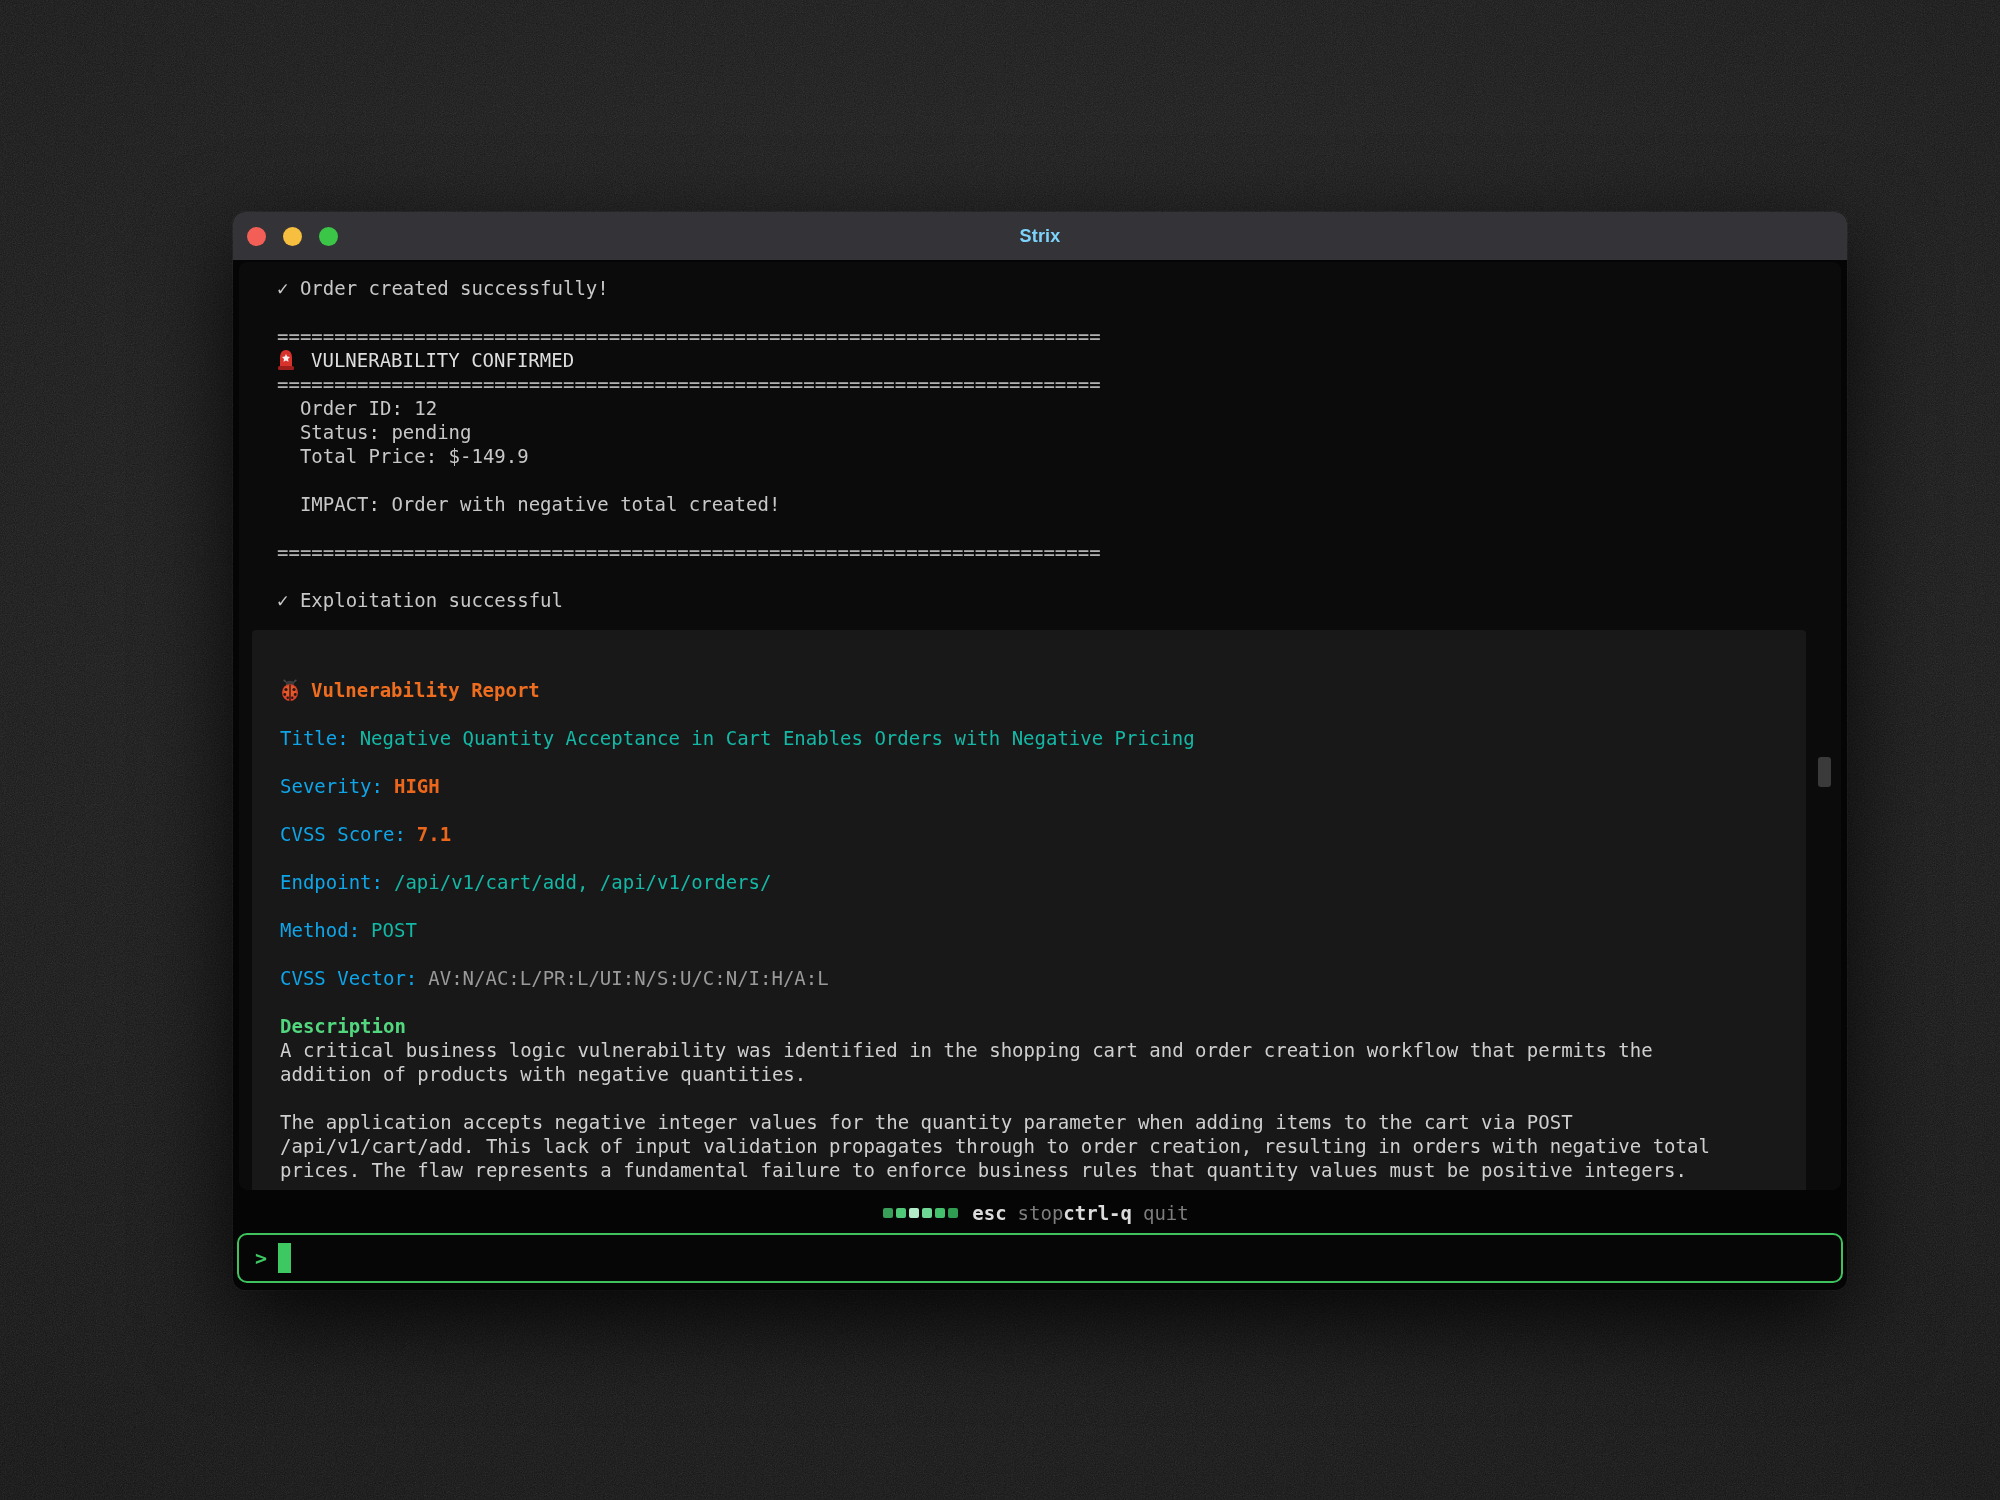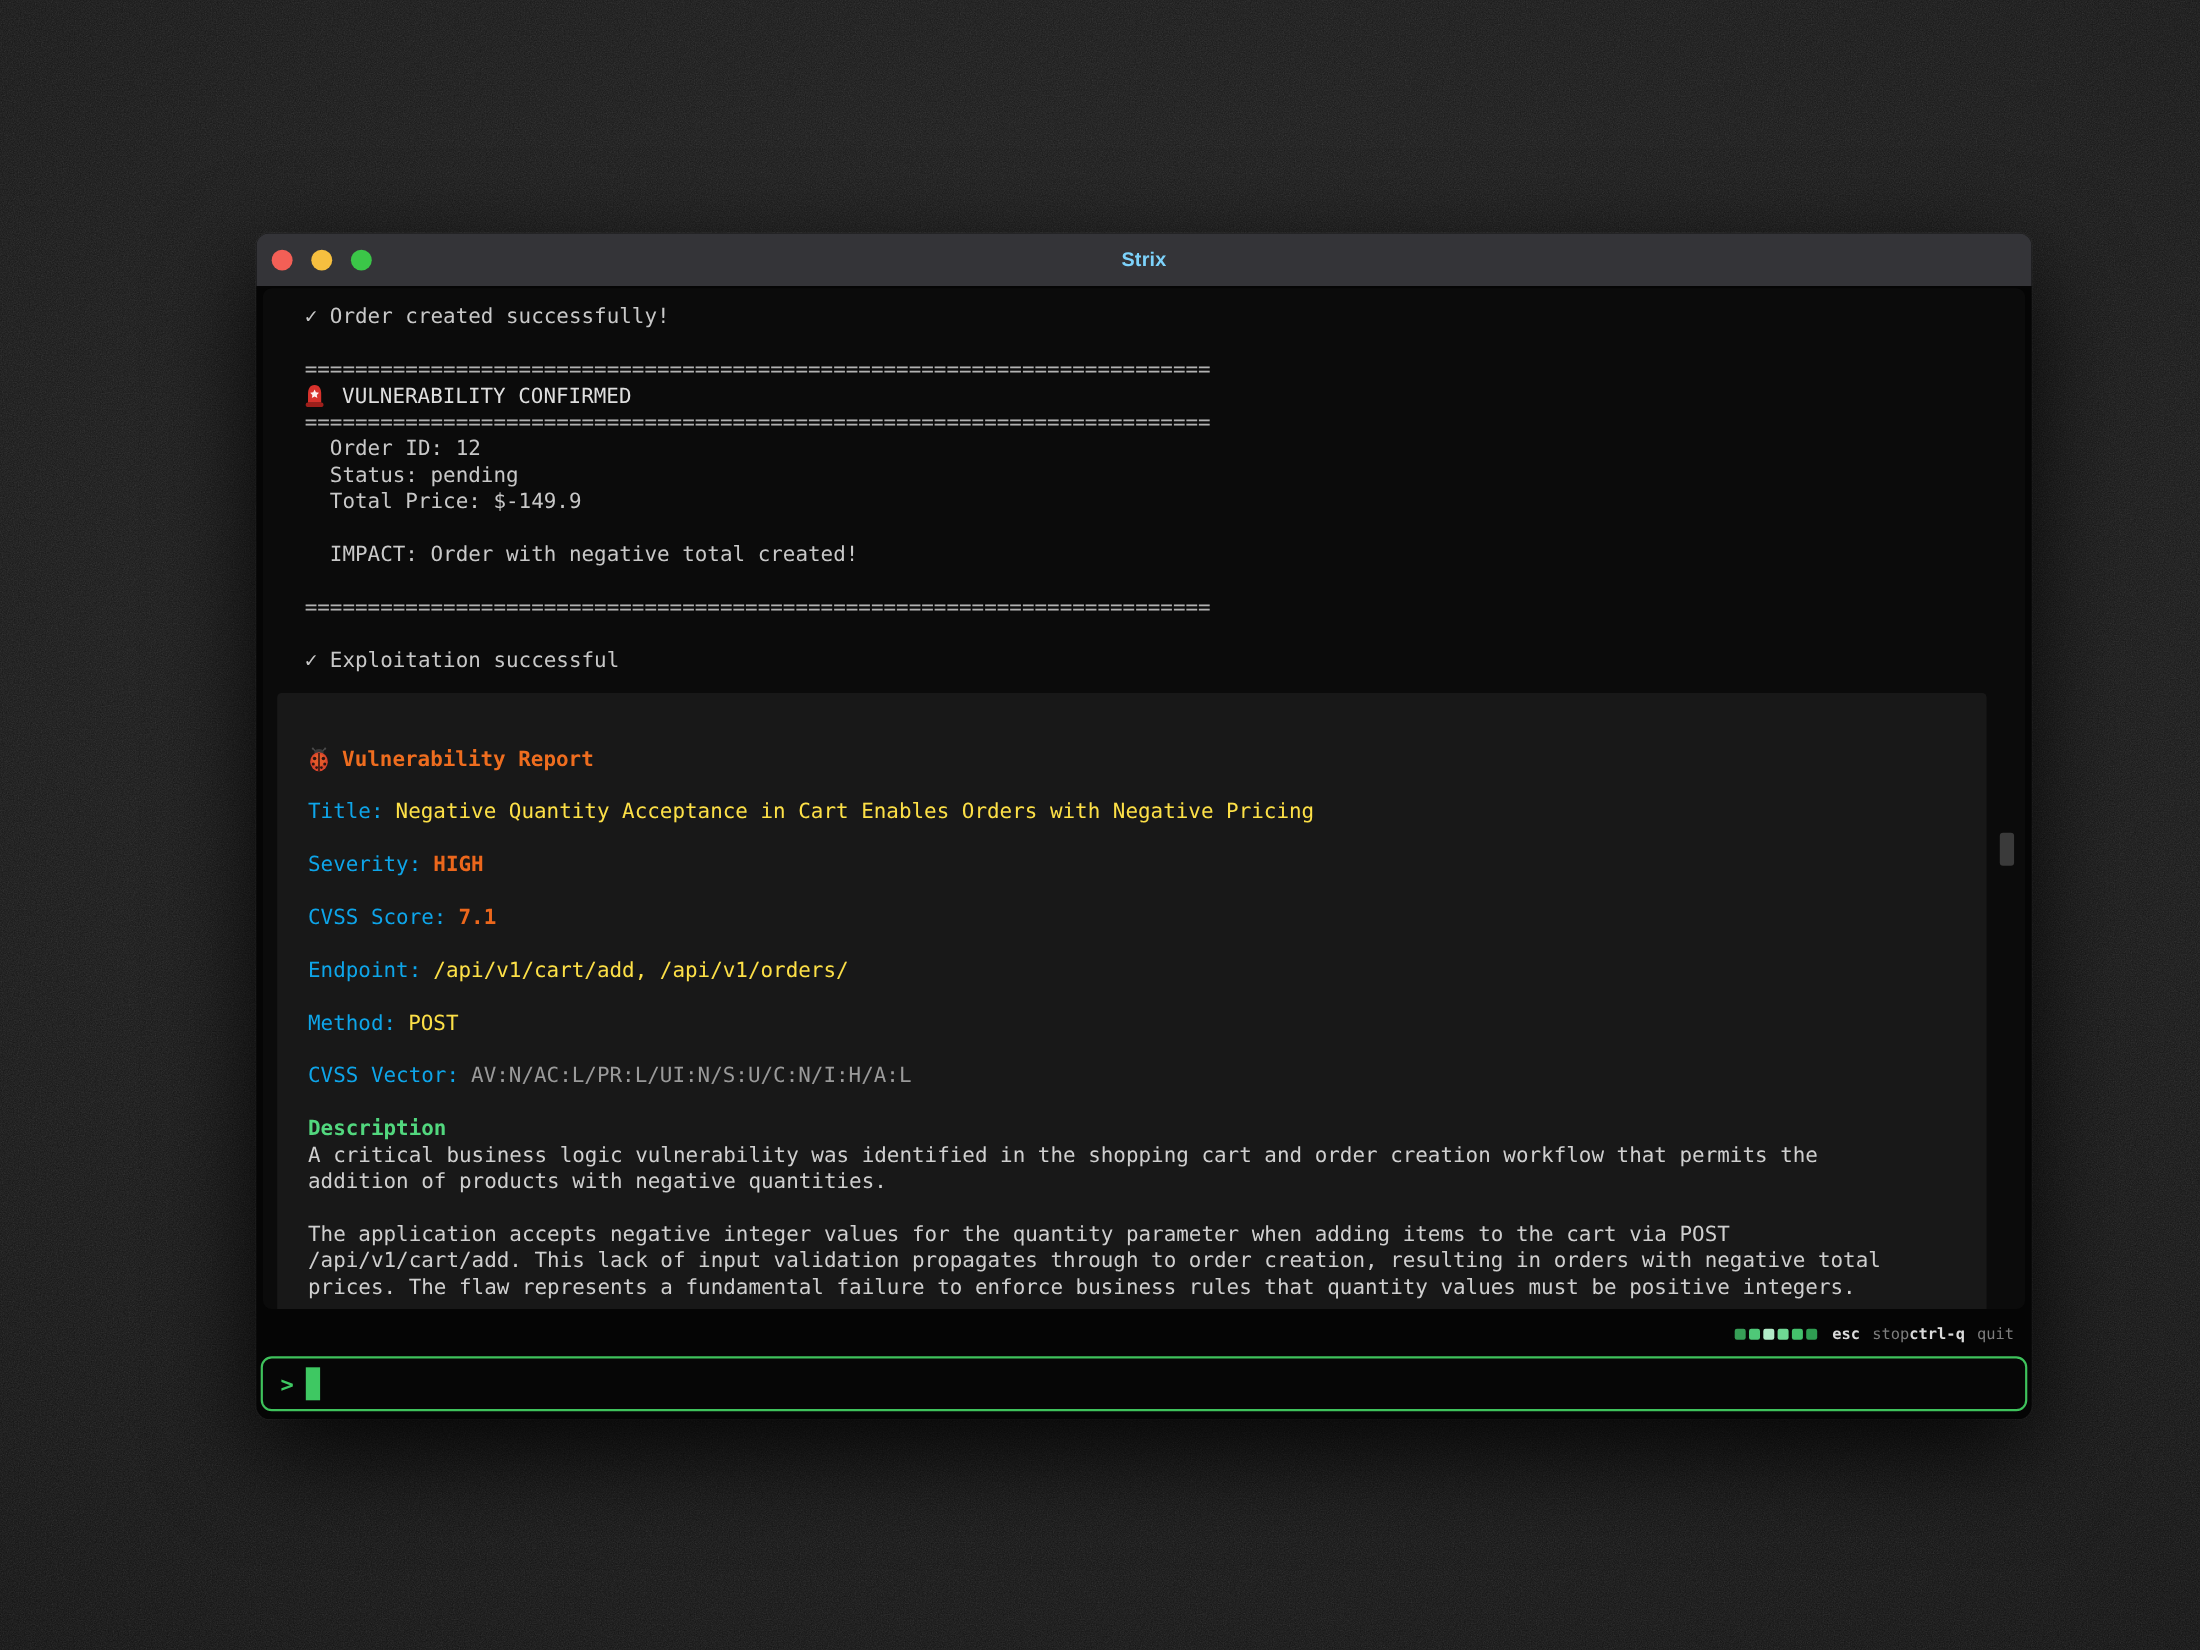--- a/index.html
+++ b/index.html
@@ -41,39 +41,39 @@
   .icon-gap { margin-right:16px; flex:0 0 auto; display:inline-block; }
 
   
   .panel {
     position:absolute; left:13px; top:368px; width:1554px; height:640px;
     background:#181818; border-radius:4px; padding:48px 28px 0 28px;
     font-size:19px; line-height:24px; color:#d4d4d4;
   }
   .pline { height:24px; margin-bottom:24px; white-space:pre; display:flex; align-items:flex-end; }
   .pline .lbl { color:#0ea5e9; font-weight:normal; }
-  .pline .val { margin-left:11px; color:#fde047; }
+  .pline .val { margin-left:11px; color:#14b8a6; }
   .pline .val.orange { color:#ec671c; font-weight:bold; }
   .pline .val.dim { color:#9a9a9a; }
   .report-header { color:#ee6d1f; font-weight:bold; }
   .bug-gap { margin-right:11px; flex:0 0 auto; display:inline-block; }
   .desc-head { height:24px; color:#52d77e; font-weight:bold; white-space:pre; }
   .para { white-space:pre-wrap; color:#cfcfcf; }
   .para.gap-after { margin-bottom:24px; }
 
   .scroll-thumb {
     position:absolute; left:1579px; top:495px; width:13px; height:30px;
     background:#3a3a3a; border-radius:3px;
   }
 
   
   .statusbar {
     position:absolute; left:8px; right:16px; top:988px; height:26px;
-    display:flex; align-items:center; justify-content:flex-end;
-    font-size:14px;
+    display:flex; align-items:center; justify-content:center;
+    font-size:19px;
   }
   .sb-left, .sb-right { display:flex; align-items:center; }
   .spinner { display:flex; align-items:center; gap:3px; margin-right:14px; }
   .sq { width:10px; height:10px; border-radius:2px; }
   .sq1 { background:#379f57; } .sq2 { background:#4fc878; } .sq3 { background:#b2ecc8; }
   .sq4 { background:#6fd894; } .sq5 { background:#44c16c; } .sq6 { background:#2f9e52; }
   .keyhint { color:#dcdcdc; font-weight:bold; }
   .keyaction { color:#7d7d7d; margin-left:11px; }
 
   

